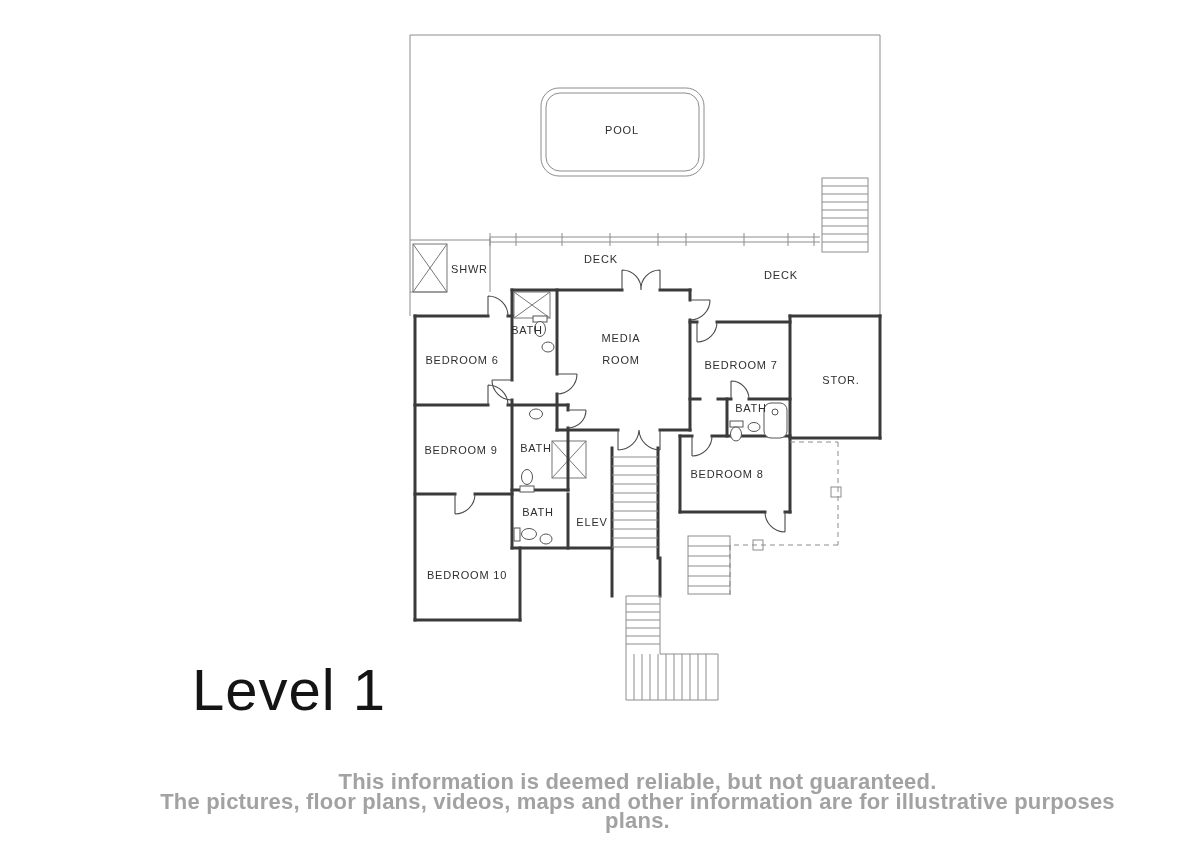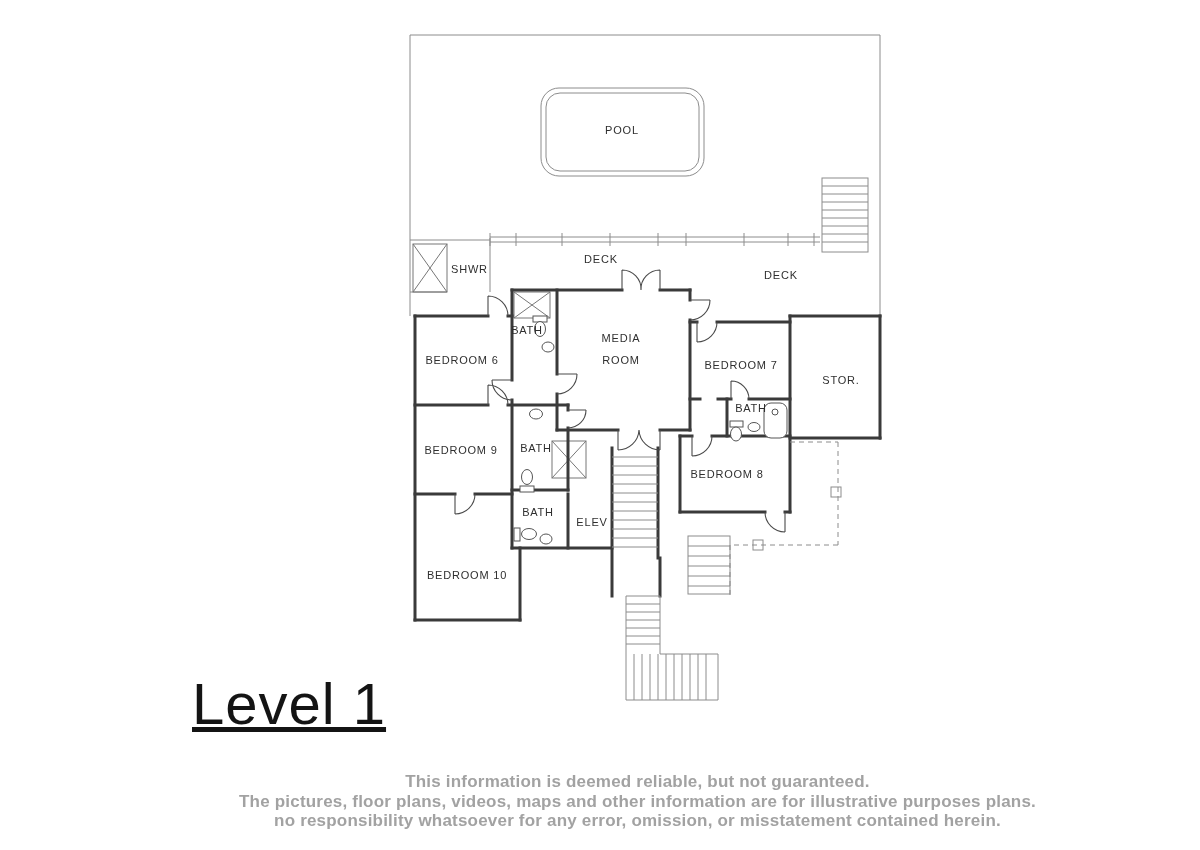--- a/index.html
+++ b/index.html
@@ -9,24 +9,24 @@
   
   .w{stroke:var(--wall,#3a3a3a);stroke-width:3;fill:none;stroke-linecap:square;}
   .t{stroke:var(--thin,#8c8c8c);stroke-width:1;fill:none;}
   .hx{stroke:#777;stroke-width:1;fill:none;}
   .d{stroke:var(--thin,#8c8c8c);stroke-width:1;fill:none;stroke-dasharray:5 4;}
   .door{stroke:#4a4a4a;stroke-width:1.1;fill:none;}
   .fx{stroke:#555;stroke-width:1;fill:#fff;}
   text.lbl{font-family:"Liberation Sans",sans-serif;font-size:11px;letter-spacing:.8px;
            fill:var(--label,#2f2f2f);text-anchor:middle;}
   text.lbl.start{text-anchor:start;}
-  .level-title{position:absolute;left:192px;top:670px;font-size:58px;letter-spacing:1px;
-               color:var(--title,#141414);text-decoration:underline;}
+  .level-title{position:absolute;left:192px;top:656px;font-size:58px;letter-spacing:1px;
+               color:var(--title,#141414);}
   .disclaimer{position:absolute;left:150px;top:772px;width:975px;text-align:center;
-              font-weight:700;font-size:17px;line-height:19.5px;letter-spacing:.2px;
+              font-weight:700;font-size:22px;line-height:19.5px;letter-spacing:.2px;
               color:var(--disclaimer,#a2a2a2);}
 </style>
 </head>
 <body>
 
 <div class="canvas">
 
   <svg width="1200" height="850" viewBox="0 0 1200 850">
 
     <g>
@@ -149,16 +149,15 @@
       <text class="lbl" x="592" y="526">ELEV</text>
       <text class="lbl" x="467" y="579">BEDROOM 10</text>
     </g>
   </svg>
 
   <div class="level-title">Level 1</div>
 
   <div class="disclaimer">
     <div>This information is deemed reliable, but not guaranteed.</div>
     <div>The pictures, floor plans, videos, maps and other information are for illustrative purposes plans.</div>
-    <div>no responsibility whatsoever for any error, omission, or misstatement contained herein.</div>
   </div>
 
 </div>
 
 </body></html>

